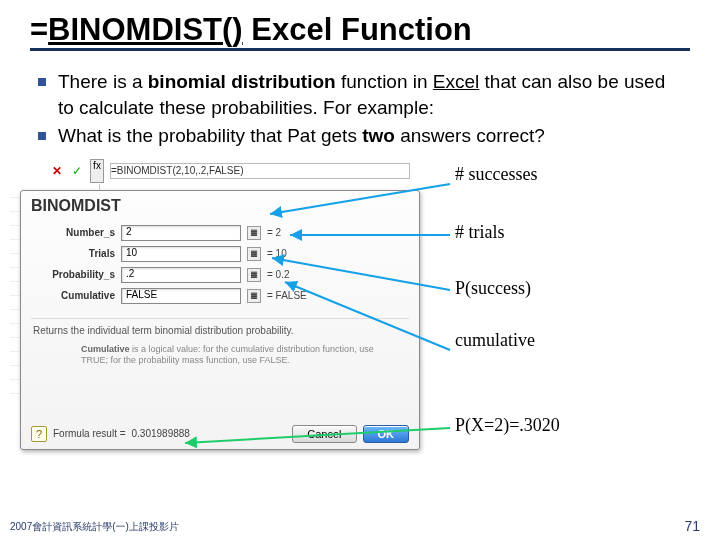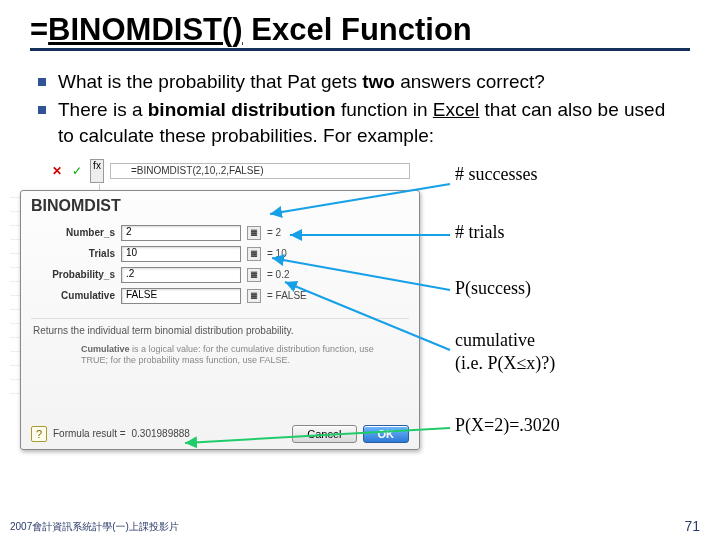--- a/index.html
+++ b/index.html
@@ -12,21 +12,21 @@
   .bul { position: relative; font-size: 19px; line-height: 1.38; color: #000; margin-bottom: 2px; }
   .bul::before { content: ""; position: absolute; left: -20px; top: 9px; width: 8px; height: 8px; background: #305496; }
   .bold { font-weight: bold; }
   .uline { text-decoration: underline; }
   .diagram { position: relative; width: 700px; height: 330px; margin-left: 10px; margin-top: 10px; }
   .fbar { position: absolute; left: 40px; top: 0; width: 360px; height: 22px; display: flex; align-items: center; gap: 6px; }
   .fbar .icon { width: 14px; height: 14px; display: inline-flex; align-items: center; justify-content: center; font-size: 12px; }
   .fbar .x { color: #c00; font-weight: bold; }
   .fbar .chk { color: #0a0; }
   .fbar .eq { width: 14px; height: 24px; border: 1px solid #999; font-size: 10px; text-align: center; line-height: 12px; background: #eee; }
-  .fbar .box { flex: 1; background: #fff; border: 1px solid #bbb; height: 16px; font-size: 10px; padding: 1px 20px; color: #333; }
+  .fbar .box { flex: 1; background: #fff; border: 1px solid #bbb; height: 16px; font-size: 10px; padding: 1px 0; color: #333; }
   .sheetgrid { position: absolute; left: 0; top: 24px; width: 90px; height: 250px; border-right: 1px solid #ccc; }
   .sheetgrid .row { height: 14px; border-bottom: 1px solid #eee; }
   .dlg { position: absolute; left: 10px; top: 30px; width: 400px; height: 260px; background: linear-gradient(#fdfdfd,#f3f3f3); border: 1px solid #8a8a8a; border-radius: 3px; box-shadow: 1px 2px 4px rgba(0,0,0,.3); }
   .dlg-head { padding: 6px 10px 2px 10px; font-size: 16px; font-weight: bold; color: #333; }
   .args { padding: 4px 10px 8px 14px; }
   .arg-row { display: flex; align-items: center; gap: 6px; margin: 3px 0; height: 18px; }
   .arg-row .lbl { width: 80px; text-align: right; font-size: 10px; font-weight: bold; color: #333; }
   .arg-row .inp { width: 120px; height: 16px; border: 1px solid #888; background: #fff; font-size: 10px; padding: 0 4px; box-shadow: inset 1px 1px 2px rgba(0,0,0,.15); }
   .arg-row .pick { width: 14px; height: 14px; border: 1px solid #999; background: #eee; font-size: 8px; text-align: center; line-height: 12px; }
   .arg-row .res { font-size: 10px; color: #444; }
@@ -51,24 +51,24 @@
 
 <div class="slide">
   <div class="title-wrap">
     <div class="title">
       <span>=</span><span class="u">BINOMDIST()</span><span> Excel Function</span>
     </div>
   </div>
 
   <div class="bullets">
     <div class="bul">
-      <span>What is the probability that Pat gets </span><span class="bold">two</span><span> answers correct?</span>
+      <span>There is a </span><span class="bold">binomial distribution</span><span> function in </span><span class="uline">Excel</span><span> that can also be used to calculate these probabilities. For example:</span>
     </div>
     <div class="bul">
-      <span>There is a </span><span class="bold">binomial distribution</span><span> function in </span><span class="uline">Excel</span><span> that can also be used to calculate these probabilities. For example:</span>
+      <span>What is the probability that Pat gets </span><span class="bold">two</span><span> answers correct?</span>
     </div>
   </div>
 
   <div class="diagram">
     <div class="fbar">
       <span class="icon x">✕</span>
       <span class="icon chk">✓</span>
       <span class="eq">fx</span>
       <div class="box">=BINOMDIST(2,10,.2,FALSE)</div>
     </div>
@@ -147,19 +147,18 @@
       <line x1="440" y1="75" x2="280" y2="75" stroke="#15a0e8" stroke-width="2" marker-end="url(#ah)"></line>
       <line x1="440" y1="130" x2="262" y2="98" stroke="#15a0e8" stroke-width="2" marker-end="url(#ah)"></line>
       <line x1="440" y1="190" x2="275" y2="122" stroke="#15a0e8" stroke-width="2" marker-end="url(#ah)"></line>
       <line x1="440" y1="268" x2="175" y2="283" stroke="#20cc6a" stroke-width="2" marker-end="url(#ah2)"></line>
     </svg>
 
     <div class="annot" style="left:445px; top:4px;"># successes</div>
     <div class="annot" style="left:445px; top:62px;"># trials</div>
     <div class="annot" style="left:445px; top:118px;">P(success)</div>
     <div class="annot" style="left:445px; top:170px;">cumulative</div>
-    <div class="annot" style="left:445px; top:193px;">(i.e. P(X≤x)?)</div>
     <div class="annot" style="left:445px; top:255px;">P(X=2)=.3020</div>
   </div>
 
   <div class="footer-l">2007會計資訊系統計學(一)上課投影片</div>
   <div class="footer-r">71</div>
 </div>
 
 </body></html>

